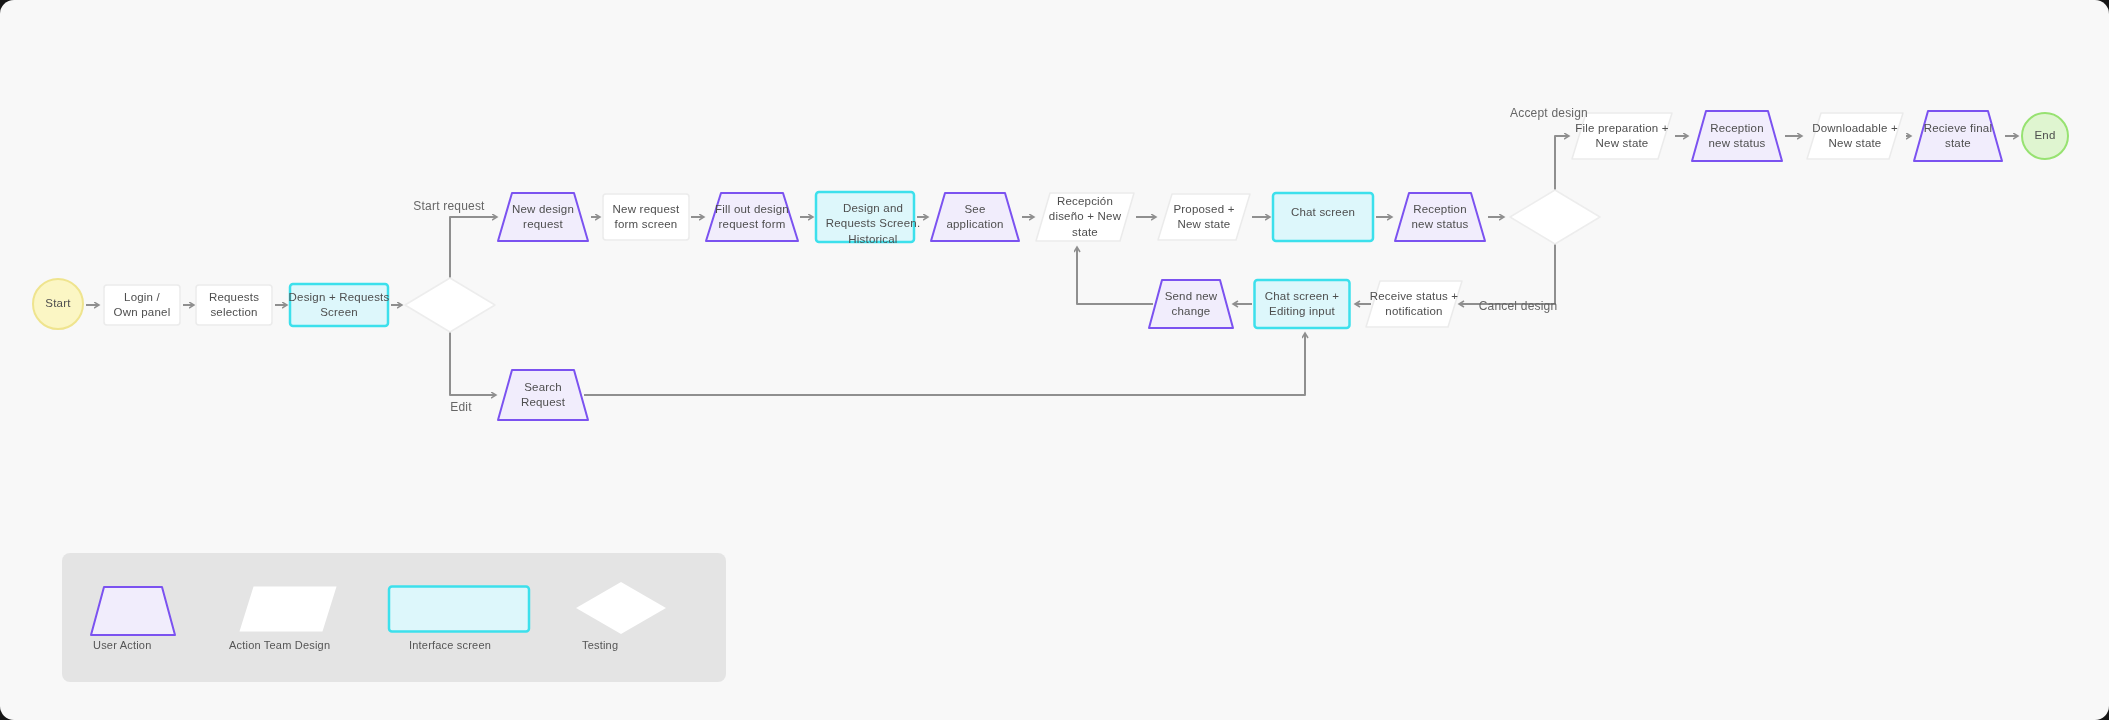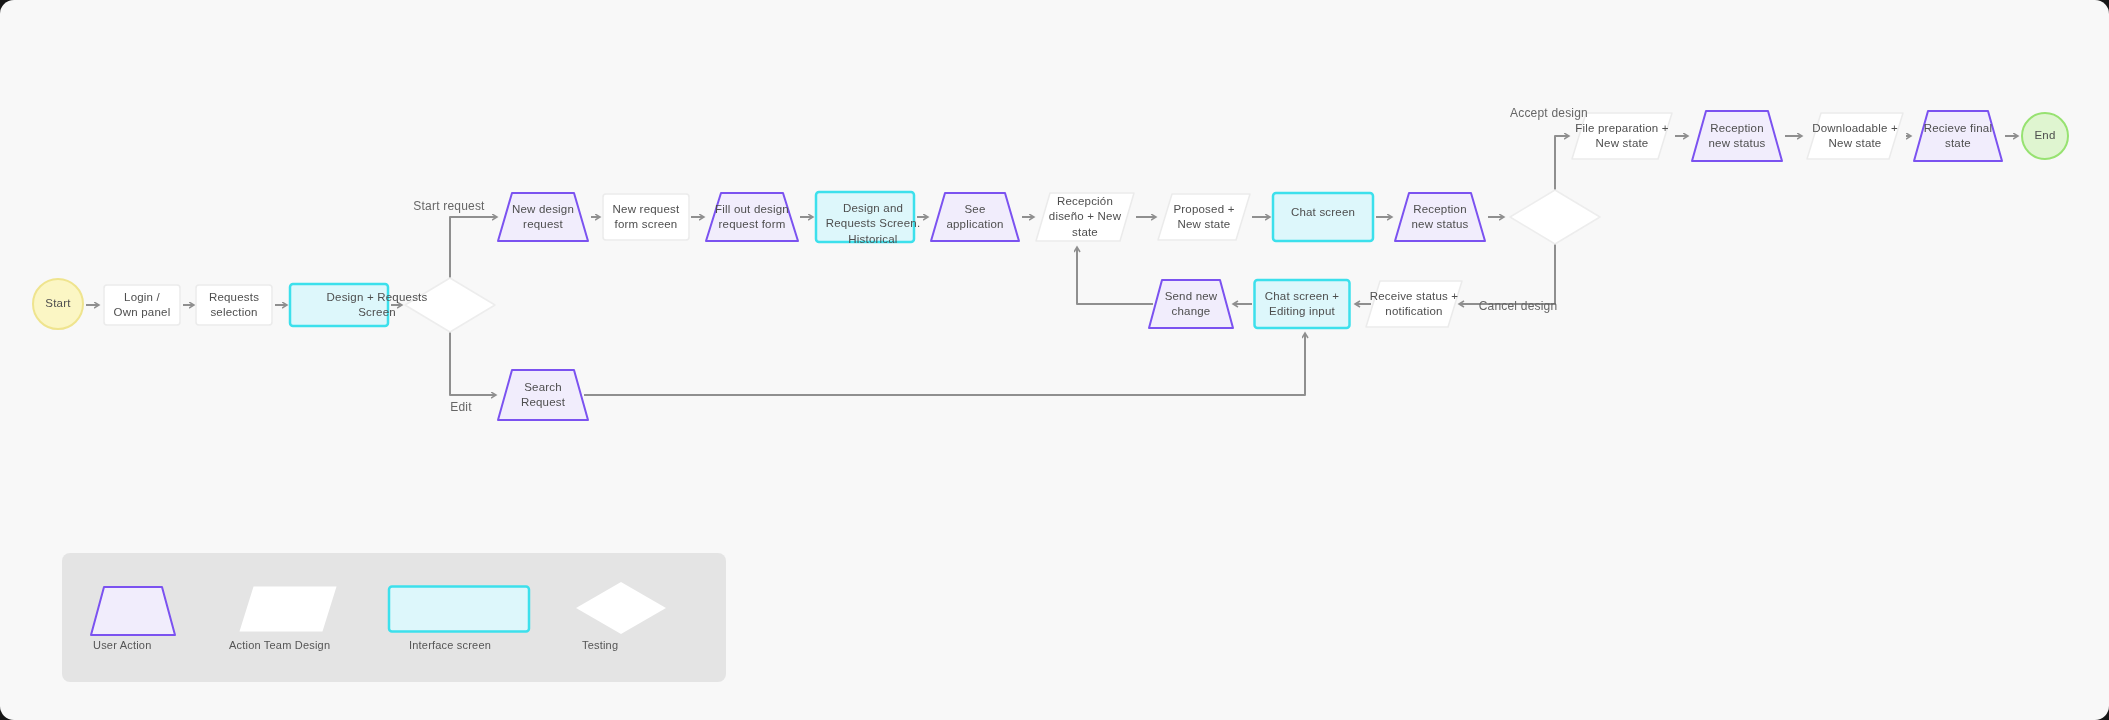--- a/index.html
+++ b/index.html
@@ -100,21 +100,21 @@
         <rect x="389" y="586.5" width="140" height="45" rx="3" fill="#DDF7FB" stroke="#3CE0EC" stroke-width="2.5"></rect>
         <path d="M621,582 L666,608 L621,634 L576,608 Z" fill="#FFFFFF" stroke="none"></path>
       </g>
   </svg>
   <div class="labels" id="labels-layer">
       <div class="node-label" style="left: 27px; top: 279px; width: 62px; height: 50px;">Start</div>
       <div class="node-label" style="left: 106px; top: 285px; width: 72px; height: 40px;">Login /
 Own panel</div>
       <div class="node-label" style="left: 198px; top: 285px; width: 72px; height: 40px;">Requests
 selection</div>
-      <div class="node-label" style="left: 291px; top: 284px; width: 96px; height: 42px; padding-left: 38px;">Design + Requests
+      <div class="node-label" style="left: 291px; top: 284px; width: 96px; height: 42px;">Design + Requests
 Screen</div>
       <div class="node-label" style="left: 505px; top: 193px; width: 76px; height: 48px;">New design
 request</div>
       <div class="node-label" style="left: 605px; top: 194px; width: 82px; height: 46px;">New request
 form screen</div>
       <div class="node-label" style="left: 713px; top: 193px; width: 78px; height: 48px;">Fill out design
 request form</div>
       <div class="node-label" style="left: 817px; top: 192px; width: 96px; height: 64px; margin-left: 8px;">Design and
 Requests Screen.
 Historical</div>

